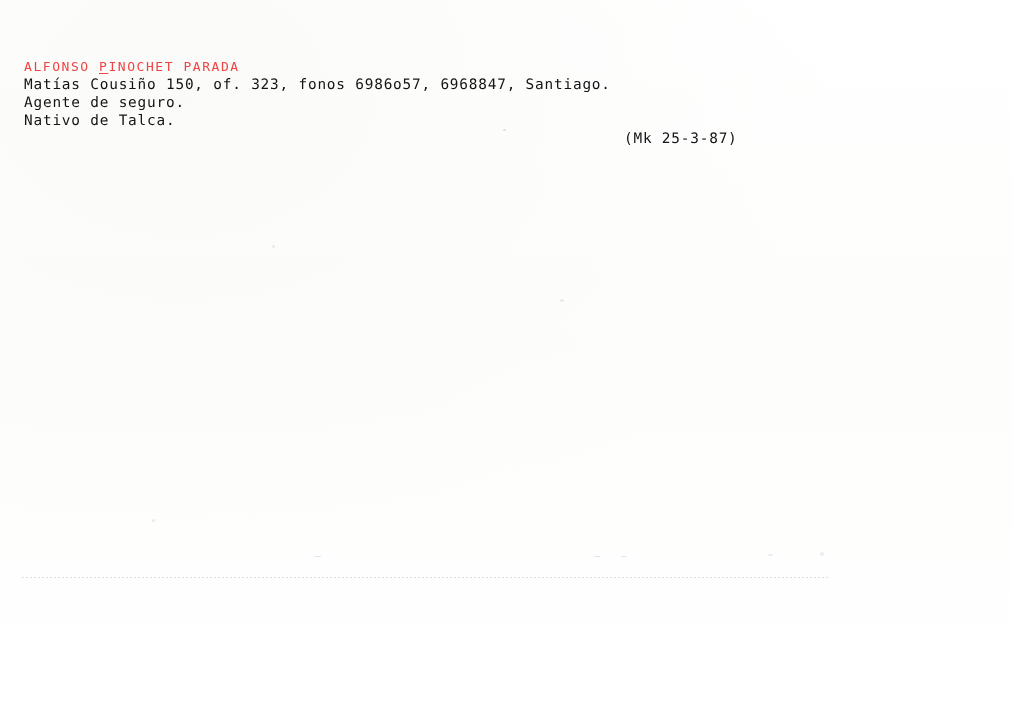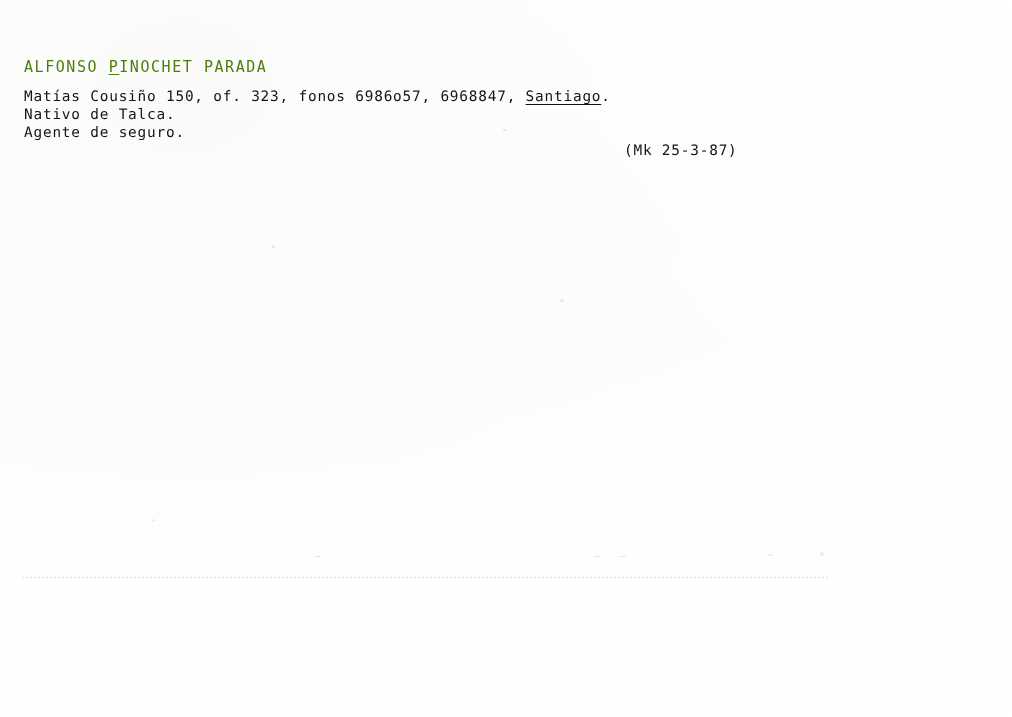--- a/index.html
+++ b/index.html
@@ -49,38 +49,36 @@
     line-height: 18px;
     letter-spacing: 0.8px;
     color: #141414;
     white-space: pre;
     -webkit-font-smoothing: none;
     text-rendering: geometricPrecision;
   }
 
   
   #subject-name-line {
-    font-size: 15px;
+    font-size: 13px;
     letter-spacing: 1.55px;
     line-height: 18px;
-    color: #4d7c0f;
-    margin-bottom: 12px;
+    color: #ef4444;
     white-space: pre;
   }
 
   
   .underline-char {
     text-decoration: underline;
     text-decoration-thickness: 1px;
     text-underline-offset: 2px;
   }
 
   
   .underline-word {
-    text-decoration: underline;
     text-decoration-thickness: 1px;
     text-underline-offset: 2.5px;
     margin-top: 26px;
   }
 
   
   #record-line-5 {
     position: relative;
   }
   #reference-code {
@@ -133,23 +131,23 @@
 
   <div id="paper-tone"></div>
 
   <div id="record-block">
 
     <div id="subject-name-line"><span>ALFONSO </span><span class="underline-char">P</span><span>INOCHET PARADA</span></div>
 
     <div class="typed-line" id="record-line-1"><span>Matías Cousiño 150, of. 323, fonos 6986o57, 6968847, </span><span class="underline-word">Santiago</span><span>.</span></div>
 
 
+    <div class="typed-line" id="record-line-4">Agente de seguro.</div>
+
     <div class="typed-line" id="record-line-3">Nativo de Talca.</div>
-
-    <div class="typed-line" id="record-line-4">Agente de seguro.</div>
 
     <div class="typed-line" id="record-line-5"><span id="reference-code">(Mk 25-3-87)</span></div>
 
   </div>
 
   <div id="artifact-dotted-rule"></div>
 
   <div class="speck" style="left:503px;  top:129px; width:3px;  height:2px;"></div>
   <div class="speck speck-faint" style="left:272px; top:245px; width:3px;  height:3px;"></div>
   <div class="speck speck-faint" style="left:560px; top:299px; width:4px;  height:3px;"></div>

